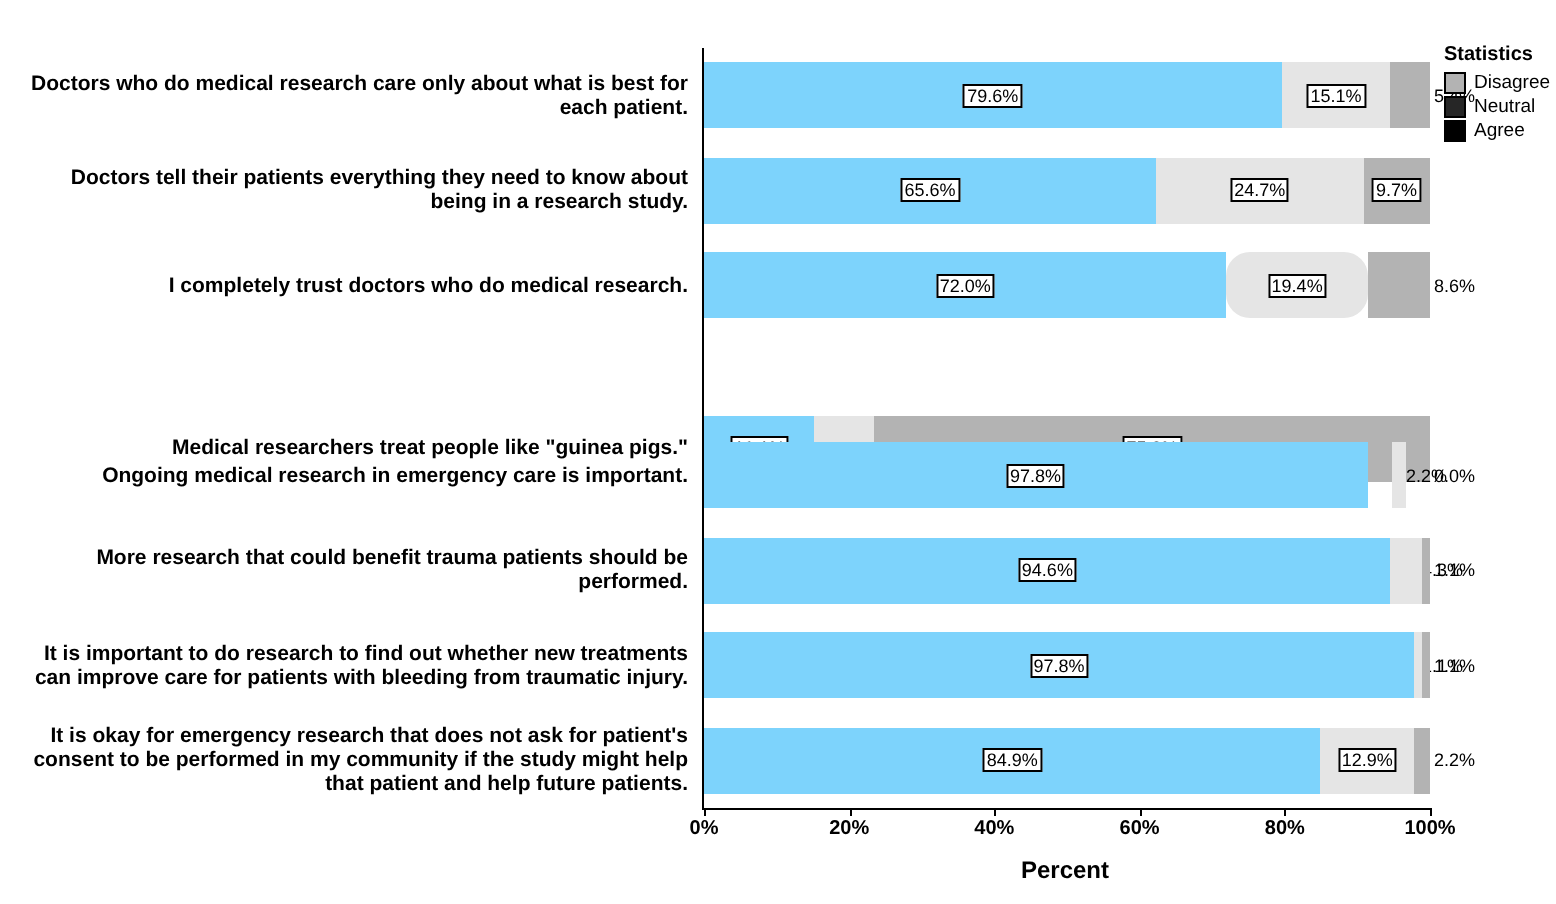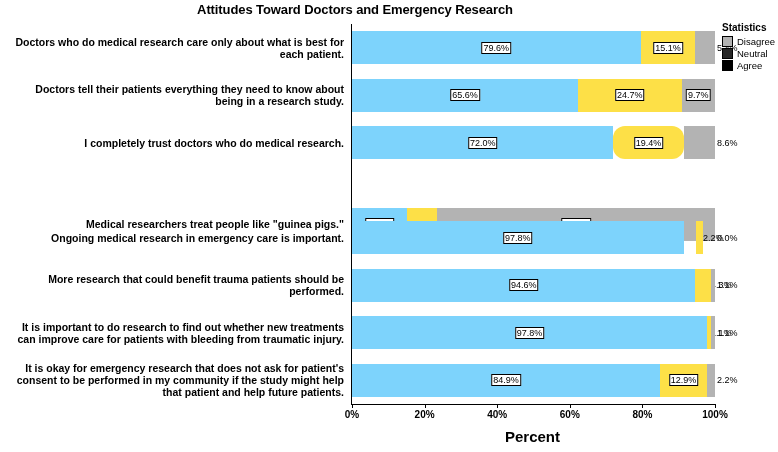--- a/index.html
+++ b/index.html
@@ -49,21 +49,21 @@
     height: 33px;
     display: flex;
     box-sizing: border-box;
   }
   .seg {
     height: 100%;
     position: relative;
     box-sizing: border-box;
   }
   .seg.agree   { background: #7dd3fc; }
-  .seg.neutral { background: #fde047; }
+  .seg.neutral { background: #e5e5e5; }
   .seg.disagree{ background: #b3b3b3; }
   .seg-label {
     position: absolute;
     top: 50%;
     left: 50%;
     transform: translate(-50%, -50%);
     background: #ffffff;
     color: #000000;
     font-size: 9px;
     line-height: 10px;
@@ -107,21 +107,21 @@
     font-size: 10px;
     font-weight: bold;
     white-space: nowrap;
   }
   #xlabel {
     position: absolute;
     left: 351px;
     top: 428px;
     width: 363px;
     text-align: center;
-    font-size: 15px;
+    font-size: 12px;
     font-weight: bold;
   }
   
   #legend {
     position: absolute;
     left: 722px;
     top: 22px;
     width: 56px;
   }
   #legend-title {
@@ -143,21 +143,20 @@
   }
   .legend-text {
     font-size: 9.5px;
   }
 </style>
 </head>
 <body>
 
 <div id="chart-root">
 
-  <div id="chart-title">Attitudes Toward Doctors and Emergency Research</div>
 
   <div id="plot">
       <div class="row" style="top: 7.25px;">
         <div class="cat-label">Doctors who do medical research care only about what is best for each patient.</div>
         <div class="seg agree" style="width: 288.948px;">
           <span class="seg-label">79.6%</span>
         </div>
         <div class="seg neutral" style="width: 54.813px;">
           <span class="seg-label">15.1%</span>
         </div>

